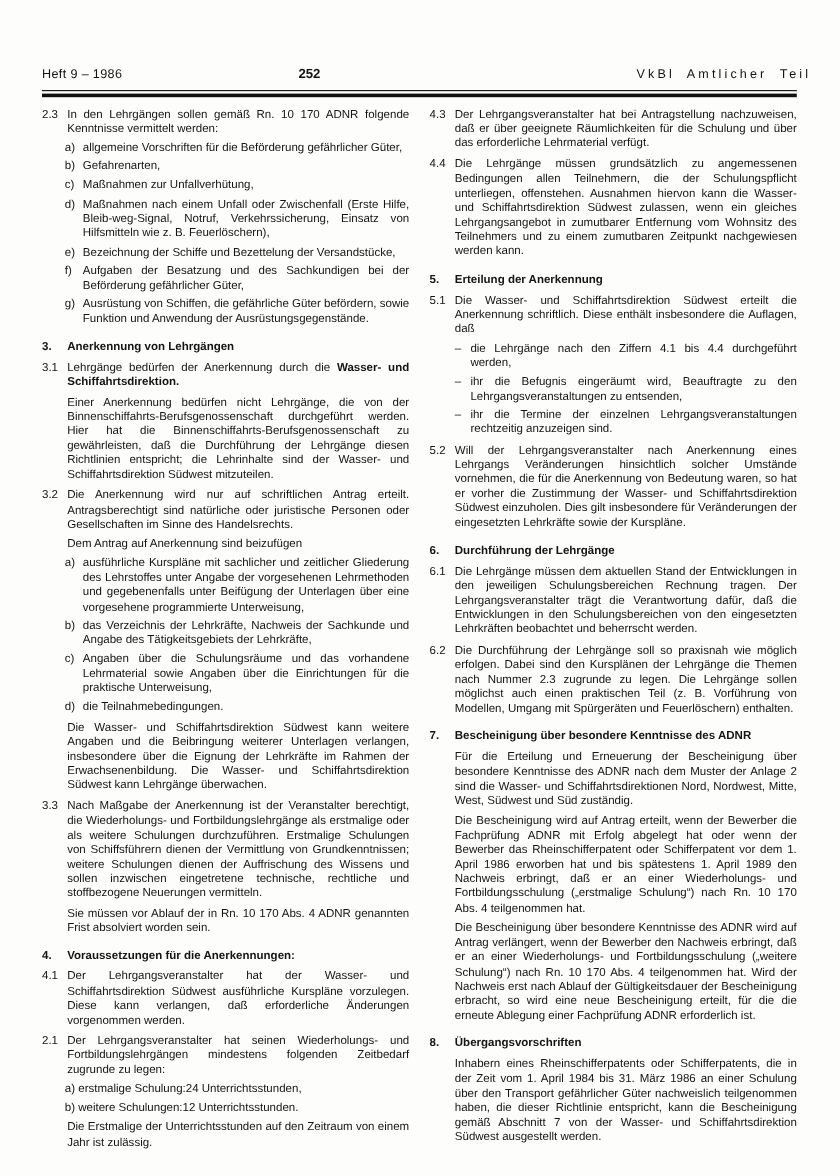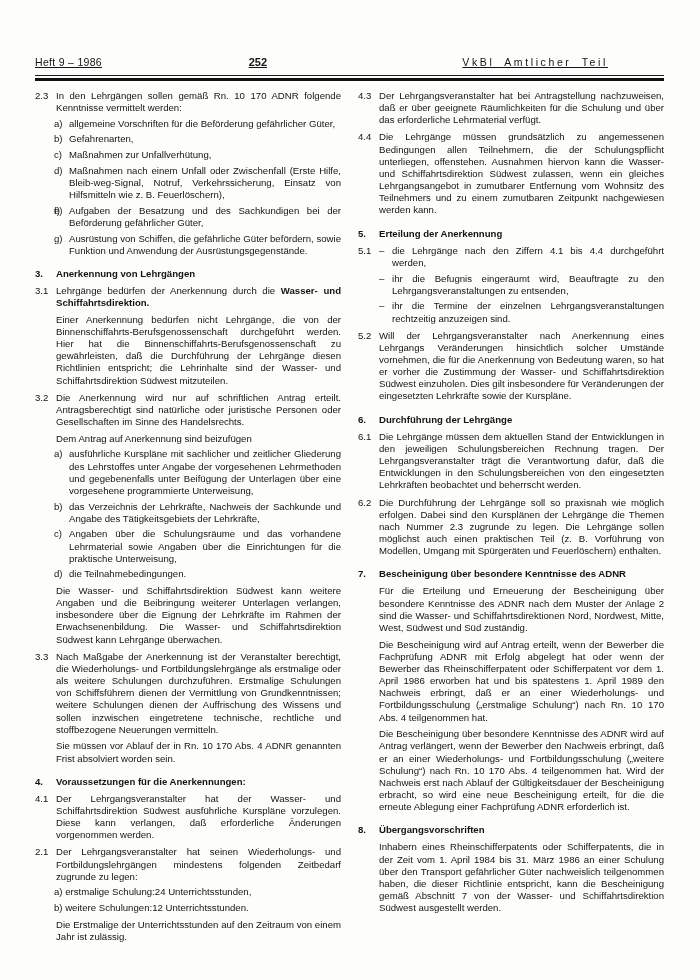--- a/index.html
+++ b/index.html
@@ -12,25 +12,24 @@
     color: #141414;
     overflow: hidden;
   }
   
   .header {
     position: absolute;
     top: 56px; left: 35px; right: 24px;
     display: flex;
     align-items: baseline;
     font-size: 10.5px;
-    text-decoration: underline;
   }
   .header .issue { flex: 1; text-align: left; letter-spacing: 0.3px; }
   .header .pageno { flex: 1; font-weight: bold; font-size: 11px; }
-  .header .journal { flex: 1; letter-spacing: 2.6px; word-spacing: 5px; }
+  .header .journal { flex: 1; text-align: right; letter-spacing: 2.6px; word-spacing: 5px; }
   .rule-thin  { position: absolute; top: 75px; left: 35px; right: 36px; height: 1px; background: #1a1a1a; }
   .rule-thick { position: absolute; top: 78px; left: 35px; right: 36px; height: 3px; background: #111; }
 
   
   .columns {
     position: absolute;
     top: 90px; left: 35px; right: 36px; bottom: 30px;
     display: flex;
     gap: 17px;
   }
@@ -99,20 +98,21 @@
         <div class="sub">
           <span class="lbl">c)</span>
           <span>Maßnahmen zur Unfallverhütung,</span>
         </div>
         <div class="sub">
           <span class="lbl">d)</span>
           <span>Maßnahmen nach einem Unfall oder Zwischenfall (Erste Hilfe, Bleib-weg-Signal, Notruf, Verkehrssicherung, Einsatz von Hilfsmitteln wie z. B. Feuerlöschern),</span>
         </div>
         <div class="sub">
           <span class="lbl">e)</span>
+          <span>Bezeichnung der Schiffe und Bezettelung der Versandstücke,</span>
         </div>
         <div class="sub">
           <span class="lbl">f)</span>
           <span>Aufgaben der Besatzung und des Sachkundigen bei der Beförderung gefährlicher Güter,</span>
         </div>
         <div class="sub">
           <span class="lbl">g)</span>
           <span>Ausrüstung von Schiffen, die gefährliche Güter befördern, sowie Funktion und Anwendung der Ausrüstungsgegenstände.</span>
         </div>
       </div>
@@ -195,20 +195,21 @@
         <span>Die Lehrgänge müssen grundsätzlich zu angemessenen Bedingungen allen Teilnehmern, die der Schulungspflicht unterliegen, offenstehen. Ausnahmen hiervon kann die Wasser-und Schiffahrtsdirektion Südwest zulassen, wenn ein gleiches Lehrgangsangebot in zumutbarer Entfernung vom Wohnsitz des Teilnehmers und zu einem zumutbaren Zeitpunkt nachgewiesen werden kann.</span>
       </div>
 
       <div class="heading">
         <span class="num">5.</span>
         <span>Erteilung der Anerkennung</span>
       </div>
 
       <div class="item">
         <span class="num">5.1</span>
+        <span>Die Wasser- und Schiffahrtsdirektion Südwest erteilt die Anerkennung schriftlich. Diese enthält insbesondere die Auflagen, daß</span>
         <div class="dash">
           <span class="lbl">–</span>
           <span>die Lehrgänge nach den Ziffern 4.1 bis 4.4 durchgeführt werden,</span>
         </div>
         <div class="dash">
           <span class="lbl">–</span>
           <span>ihr die Befugnis eingeräumt wird, Beauftragte zu den Lehrgangsveranstaltungen zu entsenden,</span>
         </div>
         <div class="dash">
           <span class="lbl">–</span>

